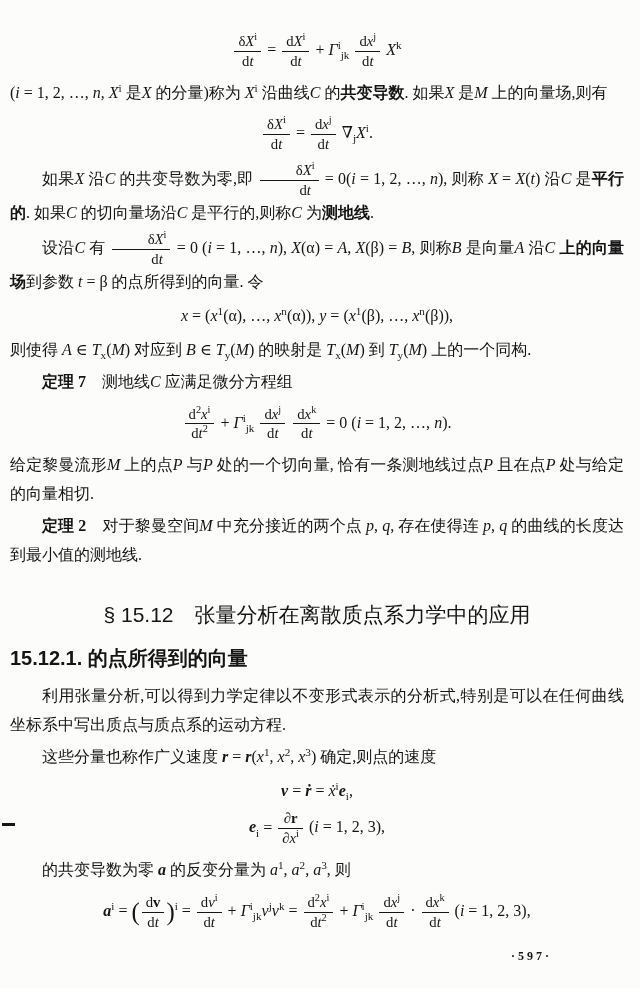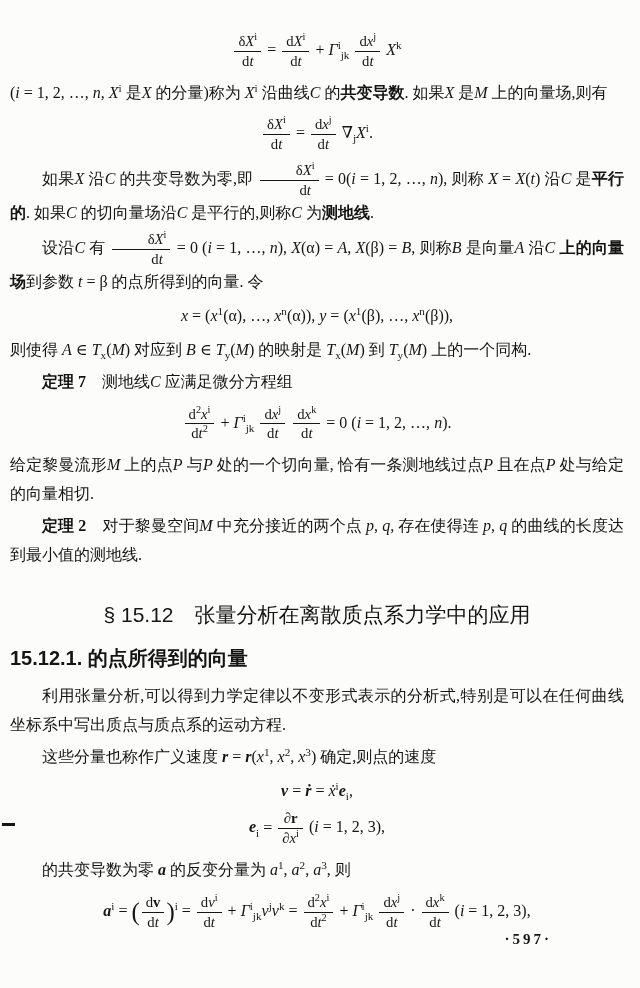--- a/index.html
+++ b/index.html
@@ -61,22 +61,22 @@
   }
   .subsection-heading{
     font-size:20px;
     font-weight:bold;
     margin:16px 0 10px;
     font-family:"Liberation Sans","DejaVu Sans",sans-serif;
   }
   .page-number{
     position:absolute;
     right:88px;
-    bottom:40px;
-    font-size:15px;
+    bottom:24px;
+    font-size:12px;
     letter-spacing:3px;
     font-weight:bold;
   }
   .scan-mark{
     position:absolute;
     left:2px;
     top:823px;
     width:13px;
     height:3px;
     background:#151515;

